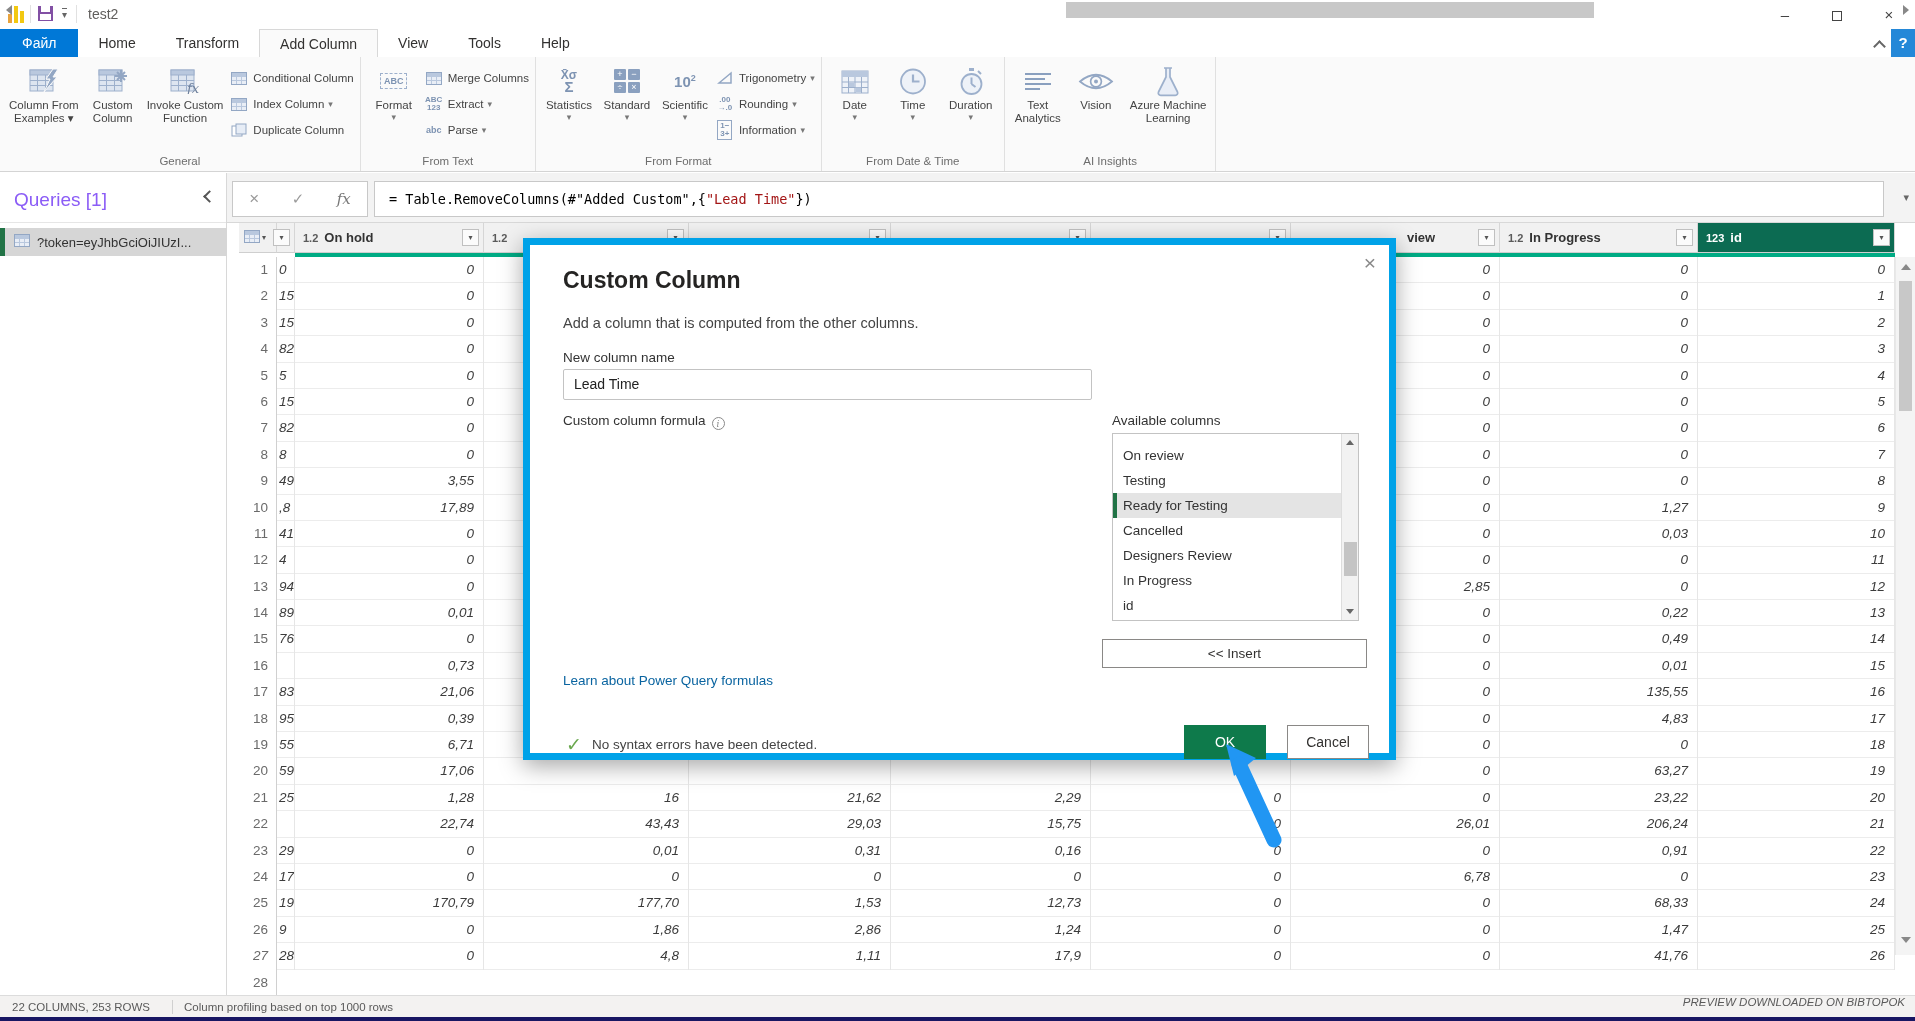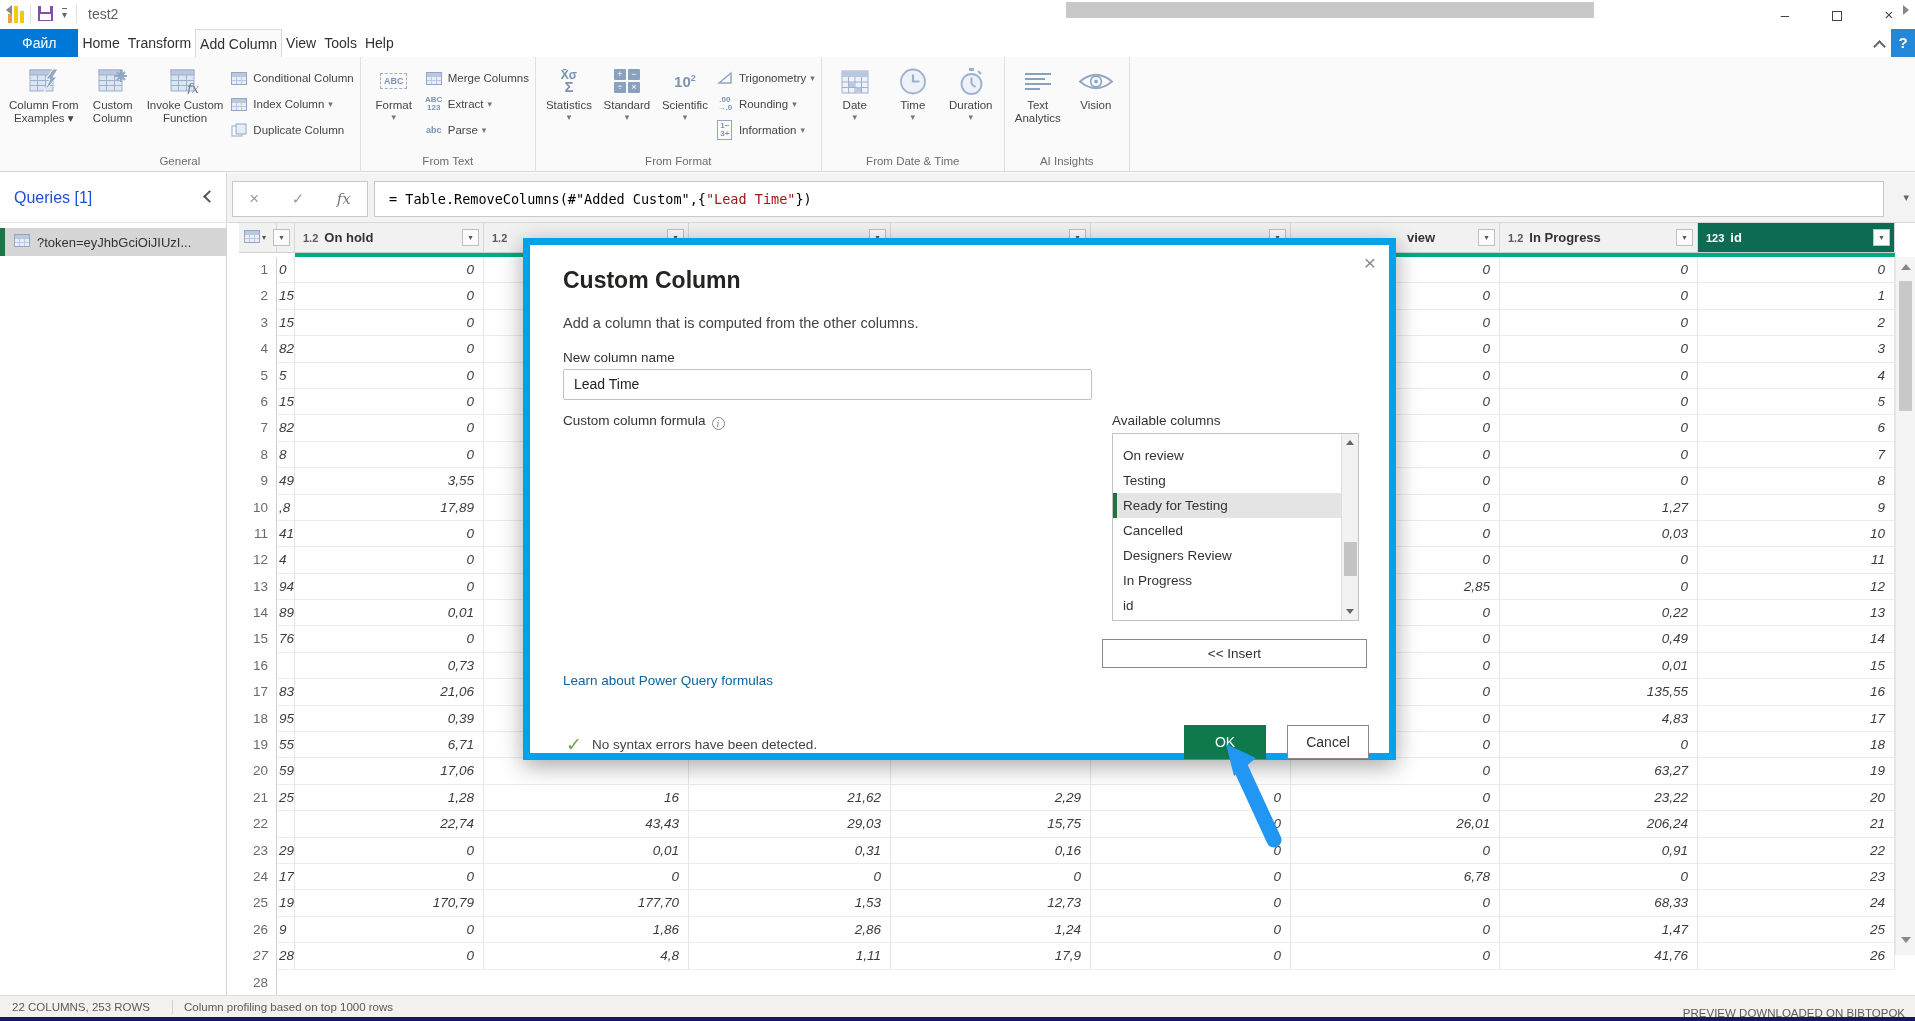--- a/index.html
+++ b/index.html
@@ -19,21 +19,21 @@
   #save-icon:before{content:"";position:absolute;left:3px;top:0;width:9px;height:6px;background:#fff;}
   #save-icon:after{content:"";position:absolute;left:2px;bottom:1px;width:11px;height:6px;background:#fff;}
   #qat-caret{position:absolute;left:62px;top:8px;font-size:10px;color:#666;border-top:1px solid #666;line-height:10px;padding-top:1px;}
   #doc-title{position:absolute;left:88px;top:6px;font-size:14px;color:#605e5c;}
   .winbtn{position:absolute;top:0;width:52px;height:29px;text-align:center;line-height:29px;color:#444;font-size:15px;}
   #btn-min{right:104px;} #btn-max{right:52px;} #btn-close{right:0;}
   #btn-max span{display:inline-block;width:10px;height:10px;border:1px solid #444;vertical-align:middle;}
 
   
   #tabrow{position:absolute;top:29px;left:0;width:1915px;height:28px;background:#fff;}
-  .tab{float:left;height:28px;line-height:28px;padding:0 4px;font-size:14px;color:#323130;cursor:default;}
+  .tab{float:left;height:28px;line-height:28px;padding:0 20px;font-size:14px;color:#323130;cursor:default;}
   .tab.accent{background:#0078d7;color:#fff;padding:0 22px;}
   .tab.active{background:#fafafa;border:1px solid #d8d8d8;border-bottom:none;font-weight:400;}
   #ribbon-collapse{position:absolute;right:28px;top:8px;width:14px;height:14px;}
   #ribbon-collapse:before{content:"";position:absolute;left:2px;top:5px;width:7px;height:7px;border-left:2px solid #666;border-top:2px solid #666;transform:rotate(45deg);}
   #help-badge{position:absolute;right:0;top:0;width:24px;height:28px;background:#2488d8;color:#fff;text-align:center;line-height:28px;font-size:15px;font-weight:bold;}
 
   
   #ribbon{position:absolute;top:57px;left:0;width:1915px;height:115px;background:#fafafa;border-bottom:1px solid #d4d4d4;display:flex;}
   .rb-group{display:flex;flex-direction:column;border-right:1px solid #e0e0e0;padding:2px 4px 0 4px;}
   .rb-items{display:flex;flex:1;align-items:flex-start;}
@@ -63,21 +63,21 @@
   #fxbox .fb-x{font-size:17px;} #fxbox .fb-ck{font-size:15px;}
   #fxbox .fb-fx{font-family:"DejaVu Serif",serif;font-style:italic;font-size:15px;color:#777;}
   #fml{position:absolute;left:374px;top:8px;width:1510px;height:36px;background:#fff;border:1px solid #c8c8c8;
        font-family:"DejaVu Sans Mono",monospace;font-size:13.5px;line-height:34px;padding-left:14px;color:#000;white-space:pre;}
   #fml .str{color:#a31515;}
   #fml-dd{position:absolute;right:6px;top:18px;font-size:11px;color:#666;}
 
   
   #queriespane{position:absolute;top:173px;left:0;width:227px;height:822px;background:#fff;border-right:1px solid #d8d8d8;}
   #qp-head{height:50px;border-bottom:1px solid #e6e6e6;position:relative;}
-  #qp-title{position:absolute;left:14px;top:16px;font-size:16px;color:#1d4ed8;}
+  #qp-title{position:absolute;left:14px;top:16px;font-size:19px;color:#8b5cf6;}
   #qp-collapse{position:absolute;right:14px;top:19px;width:10px;height:10px;}
   #qp-collapse:before{content:"";position:absolute;left:3px;top:0;width:7px;height:7px;border-left:2px solid #555;border-bottom:2px solid #555;transform:rotate(45deg);}
   .q-item{position:absolute;left:0;top:55px;width:227px;height:28px;background:#d6d6d6;display:flex;align-items:center;}
   .q-item .bar{width:5px;height:28px;background:#217346;}
   .q-item .gicon{margin:0 7px 0 9px;}
   .q-item .qlabel{font-size:13px;color:#333;white-space:nowrap;overflow:hidden;}
 
   .minitbl{display:inline-block;width:16px;height:13px;border:1px solid #93a7c4;background:
     linear-gradient(#b9c8de,#b9c8de) 0 0/16px 3px no-repeat,
     repeating-linear-gradient(90deg,transparent 0 4px,#b9c8de 4px 5px),
@@ -107,21 +107,21 @@
   .tri{width:0;height:0;position:absolute;}
   #vscroll{left:1895px;top:257px;width:20px;height:698px;border-left:1px solid #e8e8e8;}
   #hscroll{left:277px;top:972px;width:1618px;height:20px;z-index:3;background:#f4f4f4;}
 
   
   #statusbar{position:absolute;left:0;top:995px;width:1915px;height:26px;background:#f3f2f1;border-top:1px solid #dcdcdc;font-size:11.5px;color:#5a5a5a;}
   #statusbar .navy{position:absolute;left:0;bottom:0;width:1915px;height:4px;background:#181663;}
   #st-left{position:absolute;left:12px;top:5px;}
   #st-div{position:absolute;left:172px;top:4px;width:1px;height:14px;background:#d0d0d0;}
   #st-mid{position:absolute;left:184px;top:5px;}
-  #st-right{position:absolute;right:10px;top:11px;}
+  #st-right{position:absolute;right:10px;top:0;font-style:italic;}
 
   
   #dlg{position:absolute;left:523px;top:238px;width:873px;height:522px;background:#fff;border:7px solid #00a2e8;
        box-shadow:0 6px 22px rgba(0,0,0,.35);z-index:5;}
   #dlg-close{position:absolute;right:13px;top:8px;font-size:21px;color:#888;line-height:20px;}
   #dlg-title{position:absolute;left:33px;top:22px;font-size:23px;font-weight:bold;color:#252423;}
   #dlg-sub{position:absolute;left:33px;top:70px;font-size:14.5px;color:#444;}
   #dlg-namelbl{position:absolute;left:33px;top:105px;font-size:13.5px;color:#333;}
   #dlg-nameinput{position:absolute;left:33px;top:124px;width:529px;height:31px;border:1px solid #c3c3c3;border-radius:2px;
        font-size:14px;color:#222;line-height:29px;padding-left:10px;background:#fff;}
@@ -406,20 +406,29 @@
           <div class="rb-big">
             <div class="icwrap">
               <svg width="36" height="23">
                 <path d="M2 11.5 Q18 -2 34 11.5 Q18 25 2 11.5 Z" fill="none" stroke="#93a7c4" stroke-width="1.7"></path>
                 <circle cx="18" cy="11.5" r="5.4" fill="none" stroke="#93a7c4" stroke-width="1.7"></circle>
                 <circle cx="18" cy="11.5" r="2" fill="#93a7c4"></circle>
               </svg>
             </div>
             <div class="lbl">Vision</div>
           </div>
+          <div class="rb-big">
+            <div class="icwrap">
+              <svg width="30" height="31">
+                <path d="M11 2 h8 M13 2 v9 L5.5 26 a2.4 2.4 0 0 0 2.2 3.4 h14.6 a2.4 2.4 0 0 0 2.2 -3.4 L17 11 V2" fill="#e9eef7" stroke="#9db0cc" stroke-width="1.7" stroke-linejoin="round"></path>
+              </svg>
+            </div>
+            <div class="lbl">Azure Machine</div>
+            <div class="lbl">Learning</div>
+          </div>
         </div>
         <div class="rb-caption">AI Insights</div>
       </div>
     </div>
 
   <div id="formularow">
     <div id="fxbox">
       <span class="fb-x">×</span>
       <span class="fb-ck">✓</span>
       <span class="fb-fx">fx</span>

